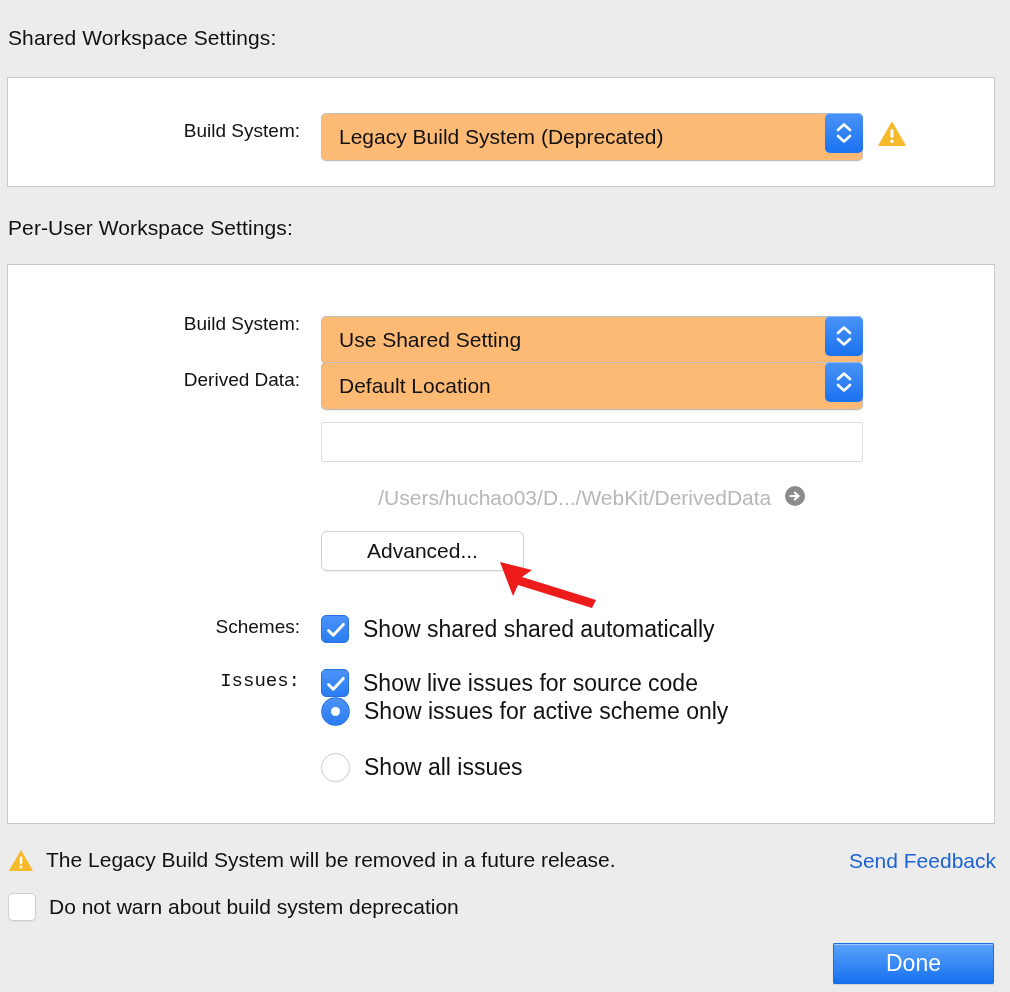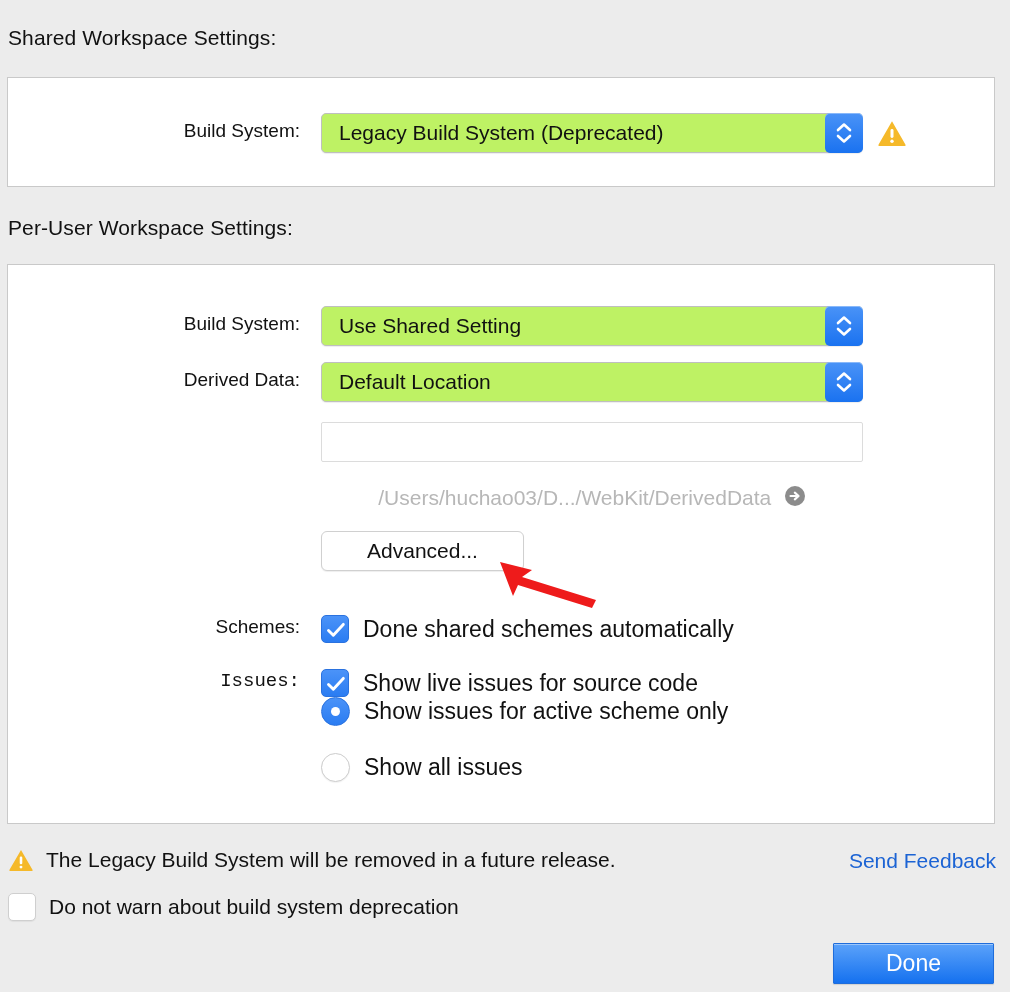--- a/index.html
+++ b/index.html
@@ -47,23 +47,23 @@
     white-space: nowrap;
     width: 300px;
     left: 0;
   }
 
   
   .popup {
     position: absolute;
     left: 321px;
     width: 542px;
-    height: 40px;
-    box-sizing: border-box;
-    background: #bef264;
+    height: 48px;
+    box-sizing: border-box;
+    background: #fdba74;
     border: 1px solid #bfbfbf;
     border-radius: 5px;
     box-shadow: 0 1px 1px rgba(0,0,0,0.07);
   }
   .popup .popup-value {
     position: absolute;
     left: 17px;
     top: 50%;
     transform: translateY(-50%);
     font-size: 21px;
@@ -282,21 +282,21 @@
     <circle cx="15" cy="22.3" r="1.7" fill="#ffffff"></circle>
   </svg>
 </div>
 
 <div class="section-heading" id="peruser-heading">Per-User Workspace Settings:</div>
 
 <div class="groupbox" id="peruser-box"></div>
 
 <div class="row-label" style="top:313px;">Build System:</div>
 
-<div class="popup" style="top:306px;">
+<div class="popup" style="top:316px;">
   <span class="popup-value">Use Shared Setting</span>
   <span class="stepper">
     <svg width="20" height="24" viewBox="0 0 20 24">
       <polyline points="4,9 10,3.5 16,9" fill="none" stroke="#ffffff" stroke-width="2.6" stroke-linecap="round" stroke-linejoin="round"></polyline>
       <polyline points="4,15 10,20.5 16,15" fill="none" stroke="#ffffff" stroke-width="2.6" stroke-linecap="round" stroke-linejoin="round"></polyline>
     </svg>
   </span>
 </div>
 
 <div class="row-label" style="top:369px;">Derived Data:</div>
@@ -326,21 +326,21 @@
 <div class="pushbutton" id="advanced-button">Advanced...</div>
 
 <div class="row-label" style="top:616px;">Schemes:</div>
 
 <div class="ctrl-row" style="top:615px;">
   <span class="checkbox on">
     <svg width="20" height="18" viewBox="0 0 20 18">
       <polyline points="2.5,9.5 7.3,14.2 17.3,3.4" fill="none" stroke="#ffffff" stroke-width="2.9" stroke-linecap="round" stroke-linejoin="round"></polyline>
     </svg>
   </span>
-  <span class="ctrl-text">Done shared schemes automatically</span>
+  <span class="ctrl-text">Show shared shared automatically</span>
 </div>
 
 <div class="row-label" style="top:670px;font-family:Liberation Mono, monospace;">Issues:</div>
 
 <div class="ctrl-row" style="top:669px;">
   <span class="checkbox on">
     <svg width="20" height="18" viewBox="0 0 20 18">
       <polyline points="2.5,9.5 7.3,14.2 17.3,3.4" fill="none" stroke="#ffffff" stroke-width="2.9" stroke-linecap="round" stroke-linejoin="round"></polyline>
     </svg>
   </span>

